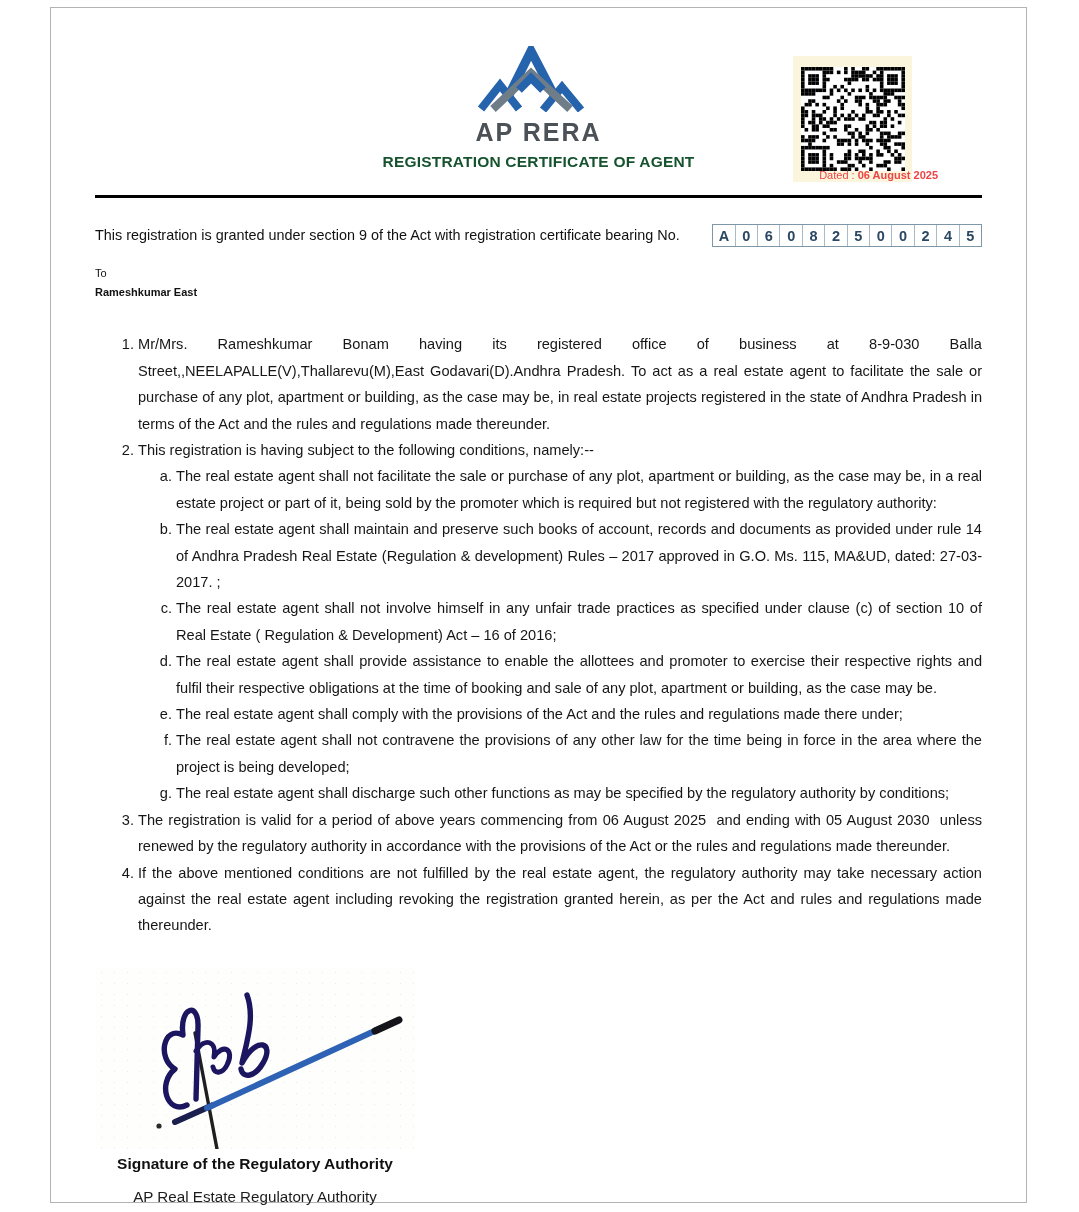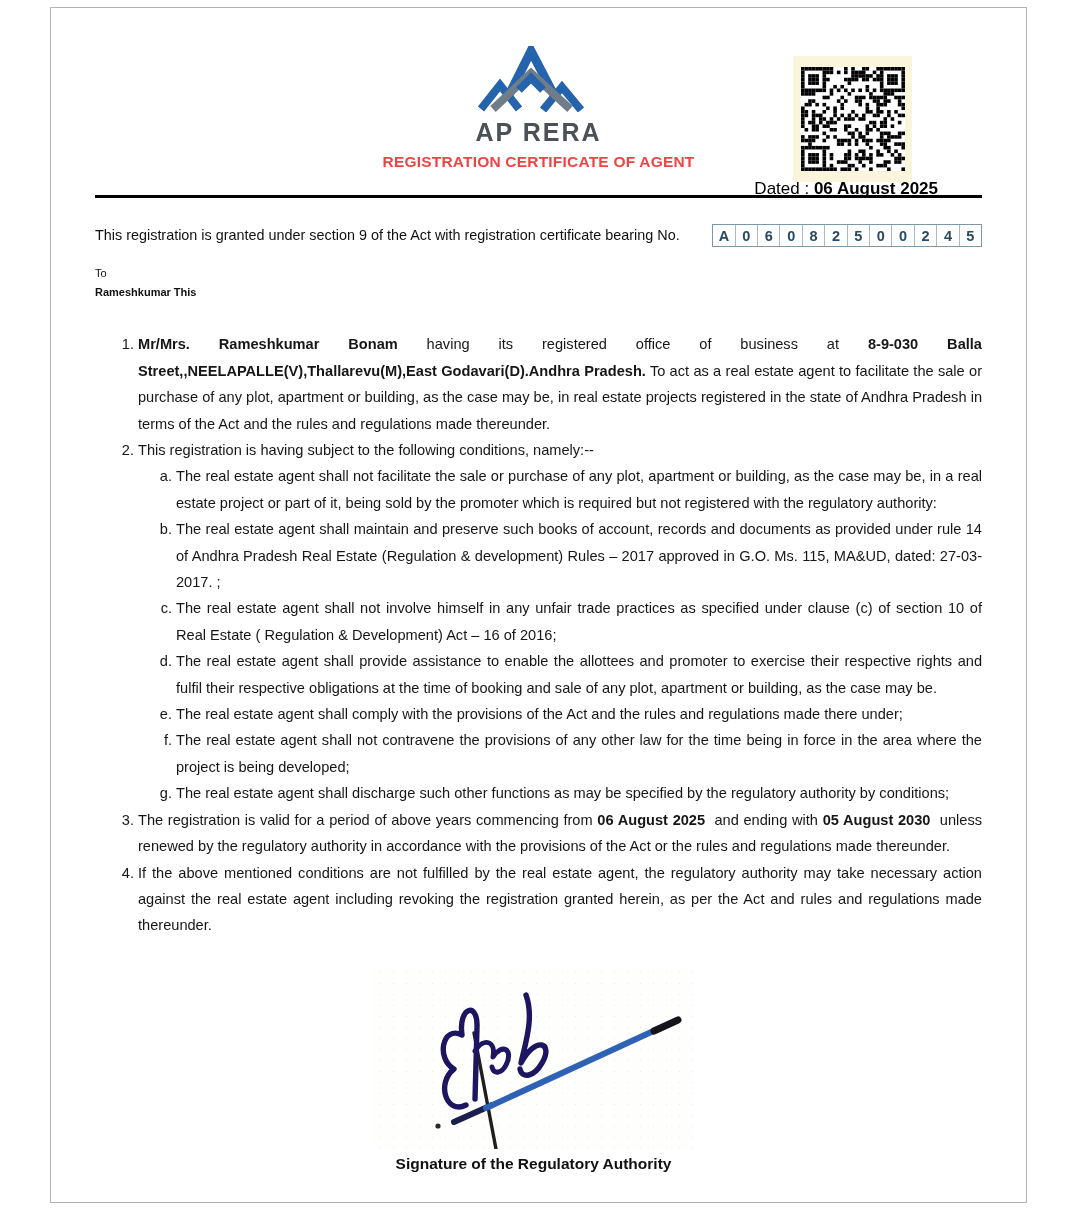--- a/index.html
+++ b/index.html
@@ -4,46 +4,46 @@
 <style>
   html,body{margin:0;padding:0;background:#ffffff;}
   body{width:1079px;height:1212px;position:relative;font-family:"Liberation Sans",sans-serif;color:#111;}
   .page{position:absolute;left:50px;top:7px;width:977px;height:1196px;box-sizing:border-box;
         border:1px solid #b3b3b3;background:#fff;padding:0 44px;}
   
   .header{position:relative;height:190px;}
   .logo-stack{padding-top:38px;text-align:center;}
   .logo{width:132px;height:66px;display:inline-block;}
   .brand{font-size:25px;font-weight:bold;color:#4b5156;letter-spacing:2px;margin-top:2px;}
-  .doc-title{font-size:15.5px;font-weight:bold;color:#ef4444;margin-top:6px;letter-spacing:.2px;}
+  .doc-title{font-size:15.5px;font-weight:bold;color:#14532d;margin-top:6px;letter-spacing:.2px;}
   .qr-panel{position:absolute;top:48px;right:70px;width:119px;height:126px;background:#faf5dc;
             display:flex;align-items:center;justify-content:center;}
   .qr-inner{width:104px;height:104px;background:#fdfbf2;}
-  .dated{position:absolute;right:44px;top:171px;font-size:17px;color:#000000;}
+  .dated{position:absolute;right:44px;top:161px;font-size:11px;color:#ef4444;}
   .dated .b{font-weight:bold;}
   .divider{position:absolute;left:0;right:0;bottom:0;height:3px;background:#000;}
   
   .intro-row{display:flex;justify-content:space-between;align-items:flex-start;margin-top:26px;}
   .intro{font-size:14.4px;max-width:600px;padding-top:3px;text-align:right;}
   .regno{display:flex;border:1px solid #7d97a8;}
   .regno .cell{width:21.4px;height:21.4px;border-left:1px solid #a7bac6;display:flex;align-items:center;
                justify-content:center;font-weight:bold;font-size:14.5px;color:#2a4763;}
   .regno .cell:first-child{border-left:none;}
   
   .to-block{margin-top:17px;font-size:11px;line-height:19px;}
   .recipient{font-weight:bold;}
   
   .conditions{margin-top:29px;font-size:14.6px;line-height:26.4px;color:#161616;}
   .cond-row{display:flex;}
   .cond-num{flex:none;width:15px;text-align:right;margin-left:24px;margin-right:4px;}
   .cond-row.sub .cond-num{margin-left:62px;margin-right:4px;}
   .cond-text{flex:1;text-align:justify;}
-  .b{font-weight:bold;}
+  .b{font-weight:normal;}
   
-  .sig-section{display:flex;flex-direction:column;align-items:center;margin-top:28px;}
+  .sig-section{display:flex;flex-direction:column;align-items:flex-start;margin-top:28px;}
   .sig-col{width:320px;margin-right:10px;text-align:center;}
   .sig-image{width:320px;height:182px;display:block;
      background-color:#fefefd;
      background-image:radial-gradient(#e9e9e6 .8px,transparent .9px),radial-gradient(#efefec .7px,transparent .8px);
      background-size:13px 11px,19px 8px;background-position:0 0,6px 4px;}
   .sig-caption{font-size:15.5px;font-weight:bold;white-space:nowrap;margin-top:6px;}
   .sig-authority{font-size:15.2px;margin-top:15px;color:#1c1c1c;}
 </style>
 </head>
 <body>
@@ -467,21 +467,21 @@
         <div class="cell">0</div>
         <div class="cell">0</div>
         <div class="cell">2</div>
         <div class="cell">4</div>
         <div class="cell">5</div>
       </div>
   </div>
 
   <div class="to-block">
     <div>To</div>
-    <div class="recipient">Rameshkumar This</div>
+    <div class="recipient">Rameshkumar East</div>
   </div>
 
   <div class="conditions">
       <div class="cond-row">
         <span class="cond-num">1.</span>
         <div class="cond-text"><span class="b">Mr/Mrs. Rameshkumar Bonam</span><span> having its registered office of business at </span><span class="b">8-9-030 Balla Street,,NEELAPALLE(V),Thallarevu(M),East Godavari(D).Andhra Pradesh.</span><span> To act as a real estate agent to facilitate the sale or purchase of any plot, apartment or building, as the case may be, in real estate projects registered in the state of Andhra Pradesh in terms of the Act and the rules and regulations made thereunder.</span></div>
       </div>
       <div class="cond-row">
         <span class="cond-num">2.</span>
         <div class="cond-text"><span>This registration is having subject to the following conditions, namely:--</span></div>
@@ -535,16 +535,17 @@
           <path d="M 112 141 L 286 61" stroke="#2e62b4" stroke-width="6"></path>
           <path d="M 280 64 L 304 53" stroke="#14141a" stroke-width="7"></path>
           <circle cx="64" cy="159" r="2.6" fill="#2a2a2a" stroke="none"></circle>
 
           <path d="M 92 138 C 72 148 62 116 80 102 C 62 92 68 58 88 68 C 84 40 104 34 103 60 L 101 132" stroke="#1c1660" stroke-width="5.4"></path>
           <path d="M 101 84 C 110 70 122 74 119 90 C 128 76 140 82 132 98 C 128 106 120 108 118 100" stroke="#1c1660" stroke-width="5"></path>
           <path d="M 152 28 C 160 50 152 74 147 96 C 162 68 180 76 168 96 C 160 110 148 112 146 102" stroke="#1c1660" stroke-width="5.4"></path>
         </g>
       </svg>
       <div class="sig-caption">Signature of the Regulatory Authority</div>
+      <div class="sig-authority">AP Real Estate Regulatory Authority</div>
     </div>
   </div>
 
 </div>
 
 </body></html>

